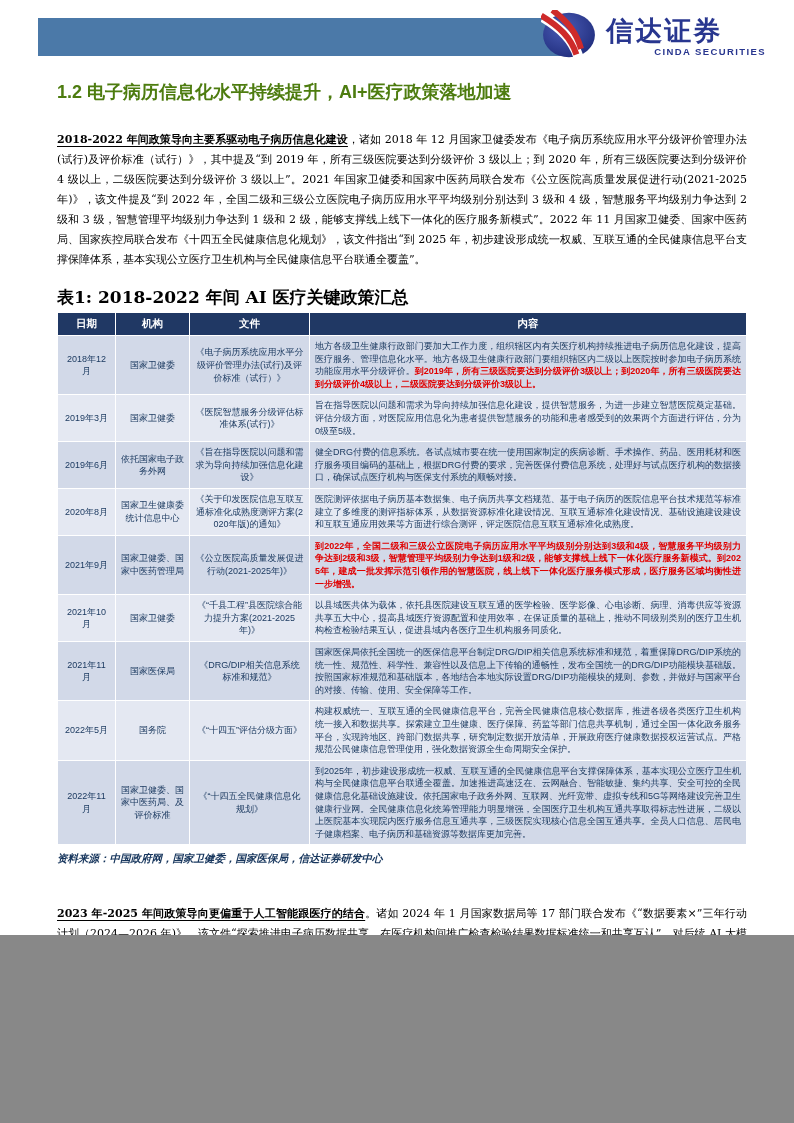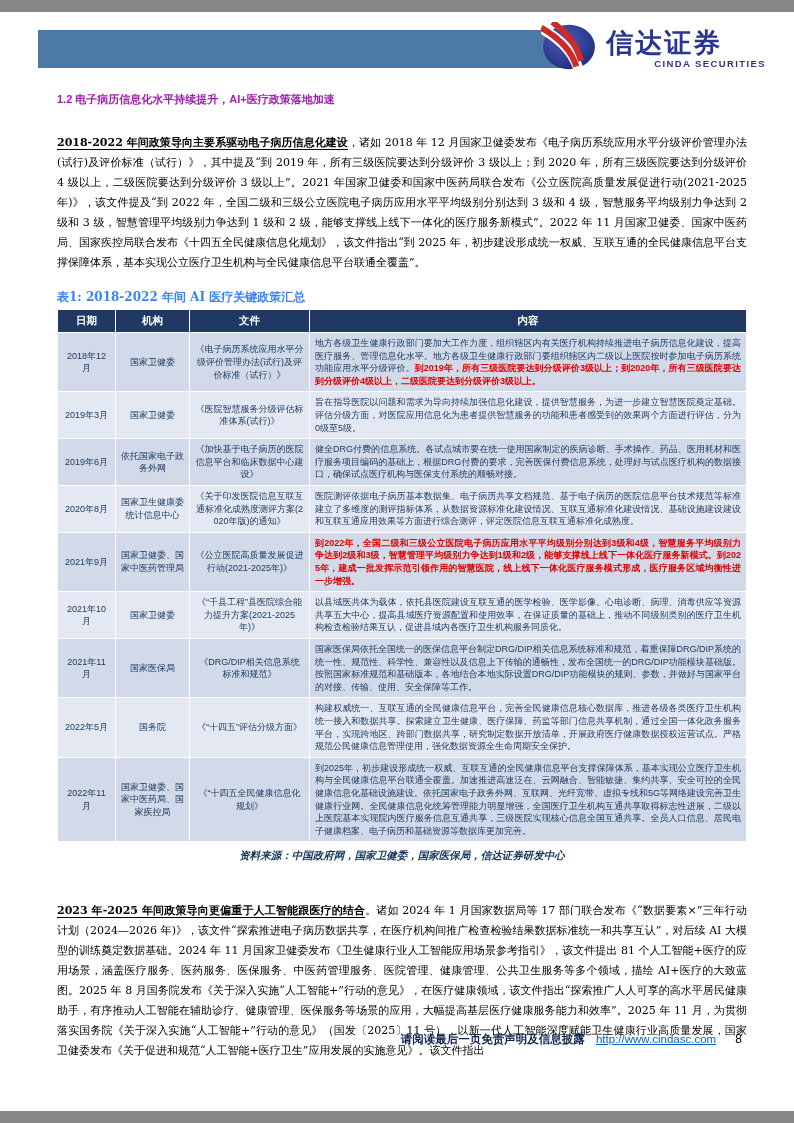--- a/index.html
+++ b/index.html
@@ -1,51 +1,51 @@
 <!DOCTYPE html>
 <html><head>
 <meta charset="utf-8">
 <style>
   html,body{margin:0;padding:0;background:#888;}
-  .page{width:794px;height:1099px;position:relative;background:#ffffff;margin:12px auto;
+  .page{width:794px;height:935px;position:relative;background:#ffffff;margin:0 auto;
         font-family:"Liberation Sans",sans-serif;overflow:hidden;text-decoration:underline;}
 
   
   .banner{position:absolute;left:38px;top:18px;width:528px;height:38px;background:#4B79A8;}
   .logo{position:absolute;right:28px;top:10px;display:flex;align-items:center;gap:9px;}
   .logo-text{display:flex;flex-direction:column;line-height:1;}
   .brand-cn{font-size:27px;font-weight:bold;color:#28368F;letter-spacing:2px;font-family:"Liberation Sans",sans-serif;}
   .brand-en{font-size:9.5px;font-weight:bold;color:#28368F;letter-spacing:1.4px;margin-top:2px;padding-left:48px;}
 
   
   .content-col{position:absolute;left:57px;width:690px;top:80px;}
 
-  .section-heading{font-size:11px;font-weight:bold;color:#a21caf;margin:0 0 26px 0;}
+  .section-heading{font-size:18px;font-weight:bold;color:#4d7c0f;margin:0 0 26px 0;}
 
   .para{font-family:"DejaVu Serif","Liberation Serif",serif;font-size:11px;line-height:1.82;
         text-align:justify;color:#000;margin:0;}
   .lead{font-weight:bold;text-decoration:underline;text-underline-offset:3px;}
 
   
   .table-title{font-family:"DejaVu Serif","Liberation Serif",serif;font-weight:bold;
-               font-size:12px;color:#3b82f6;margin:16px 0 3px 0;}
+               font-size:17px;color:#000000;margin:16px 0 3px 0;}
   table.policy{width:100%;border-collapse:collapse;table-layout:fixed;}
   table.policy th{background:#203864;color:#fff;font-size:10.5px;font-weight:bold;
                   padding:4px 2px;border:1px solid #fff;text-align:center;}
   table.policy td{font-size:9px;line-height:1.4;color:#17365D;padding:4px 5px;
                   border:1px solid #fff;vertical-align:middle;word-break:break-all;}
   table.policy td.meta{text-align:center;}
   table.policy td.content{text-align:justify;}
   tr.row-a td{background:#D2D9E8;}
   tr.row-b td{background:#E4E8F2;}
   .red{color:#E00000;}
   .red-bold{color:#E00000;font-weight:bold;}
 
   .source-note{font-family:"DejaVu Serif","Liberation Serif",serif;font-style:italic;font-weight:bold;
-               font-size:10.5px;color:#17365D;margin-top:7px;text-align:center;}
+               font-size:10.5px;color:#17365D;margin-top:7px;}
 
   .para2-wrap{margin-top:38px;}
 
   
   .footer{position:absolute;left:57px;right:52px;top:1020px;text-align:right;
           font-size:11.5px;white-space:nowrap;}
   .footer .disclaimer{font-family:"DejaVu Serif","Liberation Serif",serif;font-weight:bold;color:#10224E;}
   .footer a{color:#0563C1;text-decoration:underline;margin-left:8px;font-size:11.5px;}
   .footer .page-num{color:#000;margin-left:16px;font-size:12px;}
 </style>
@@ -109,21 +109,21 @@
           </tr>
           <tr class="row-b">
             <td class="meta">2019年3月</td>
             <td class="meta">国家卫健委</td>
             <td class="meta">《医院智慧服务分级评估标准体系(试行)》</td>
             <td class="content"><span>旨在指导医院以问题和需求为导向持续加强信息化建设，提供智慧服务，为进一步建立智慧医院奠定基础。评估分级方面，对医院应用信息化为患者提供智慧服务的功能和患者感受到的效果两个方面进行评估，分为0级至5级。</span></td>
           </tr>
           <tr class="row-a">
             <td class="meta">2019年6月</td>
             <td class="meta">依托国家电子政务外网</td>
-            <td class="meta">《加快基于电子病历的医院信息平台和临床数据中心建设》</td>
+            <td class="meta">《旨在指导医院以问题和需求为导向持续加强信息化建设》</td>
             <td class="content"><span>健全DRG付费的信息系统。各试点城市要在统一使用国家制定的疾病诊断、手术操作、药品、医用耗材和医疗服务项目编码的基础上，根据DRG付费的要求，完善医保付费信息系统，处理好与试点医疗机构的数据接口，确保试点医疗机构与医保支付系统的顺畅对接。</span></td>
           </tr>
           <tr class="row-b">
             <td class="meta">2020年8月</td>
             <td class="meta">国家卫生健康委统计信息中心</td>
             <td class="meta">《关于印发医院信息互联互通标准化成熟度测评方案(2020年版)的通知》</td>
             <td class="content"><span>医院测评依据电子病历基本数据集、电子病历共享文档规范、基于电子病历的医院信息平台技术规范等标准建立了多维度的测评指标体系，从数据资源标准化建设情况、互联互通标准化建设情况、基础设施建设建设和互联互通应用效果等方面进行综合测评，评定医院信息互联互通标准化成熟度。</span></td>
           </tr>
           <tr class="row-a">
             <td class="meta red">2021年9月</td>
@@ -144,21 +144,21 @@
             <td class="content"><span>国家医保局依托全国统一的医保信息平台制定DRG/DIP相关信息系统标准和规范，着重保障DRG/DIP系统的统一性、规范性、科学性、兼容性以及信息上下传输的通畅性，发布全国统一的DRG/DIP功能模块基础版。按照国家标准规范和基础版本，各地结合本地实际设置DRG/DIP功能模块的规则、参数，并做好与国家平台的对接、传输、使用、安全保障等工作。</span></td>
           </tr>
           <tr class="row-b">
             <td class="meta">2022年5月</td>
             <td class="meta">国务院</td>
             <td class="meta">《“十四五”评估分级方面》</td>
             <td class="content"><span>构建权威统一、互联互通的全民健康信息平台，完善全民健康信息核心数据库，推进各级各类医疗卫生机构统一接入和数据共享。探索建立卫生健康、医疗保障、药监等部门信息共享机制，通过全国一体化政务服务平台，实现跨地区、跨部门数据共享，研究制定数据开放清单，开展政府医疗健康数据授权运营试点。严格规范公民健康信息管理使用，强化数据资源全生命周期安全保护。</span></td>
           </tr>
           <tr class="row-a">
             <td class="meta">2022年11月</td>
-            <td class="meta">国家卫健委、国家中医药局、国家疾控局</td>
+            <td class="meta">国家卫健委、国家中医药局、及评价标准</td>
             <td class="meta">《“十四五全民健康信息化规划》</td>
             <td class="content"><span>到2025年，初步建设形成统一权威、互联互通的全民健康信息平台支撑保障体系，基本实现公立医疗卫生机构与全民健康信息平台联通全覆盖。加速推进高速泛在、云网融合、智能敏捷、集约共享、安全可控的全民健康信息化基础设施建设。依托国家电子政务外网、互联网、光纤宽带、虚拟专线和5G等网络建设完善卫生健康行业网。全民健康信息化统筹管理能力明显增强，全国医疗卫生机构互通共享取得标志性进展，二级以上医院基本实现院内医疗服务信息互通共享，三级医院实现核心信息全国互通共享。全员人口信息、居民电子健康档案、电子病历和基础资源等数据库更加完善。</span></td>
           </tr>
         </tbody>
     </table>
 
     <div class="source-note">资料来源：中国政府网，国家卫健委，国家医保局，信达证券研发中心</div>
 
     <div class="para2-wrap">
       <p class="para"><span class="lead">2023 年-2025 年间政策导向更偏重于人工智能跟医疗的结合</span><span>。诸如 2024 年 1 月国家数据局等 17 部门联合发布《“数据要素×”三年行动计划（2024—2026 年)》，该文件“探索推进电子病历数据共享，在医疗机构间推广检查检验结果数据标准统一和共享互认”，对后续 AI 大模型的训练奠定数据基础。2024 年 11 月国家卫健委发布《卫生健康行业人工智能应用场景参考指引》，该文件提出 81 个人工智能+医疗的应用场景，涵盖医疗服务、医药服务、医保服务、中医药管理服务、医院管理、健康管理、公共卫生服务等多个领域，描绘 AI+医疗的大致蓝图。2025 年 8 月国务院发布《关于深入实施“人工智能+”行动的意见》，在医疗健康领域，该文件指出“探索推广人人可享的高水平居民健康助手，有序推动人工智能在辅助诊疗、健康管理、医保服务等场景的应用，大幅提高基层医疗健康服务能力和效率”。2025 年 11 月，为贯彻落实国务院《关于深入实施“人工智能+”行动的意见》（国发〔2025〕11 号），以新一代人工智能深度赋能卫生健康行业高质量发展，国家卫健委发布《关于促进和规范“人工智能+医疗卫生”应用发展的实施意见》。该文件指出</span></p>

